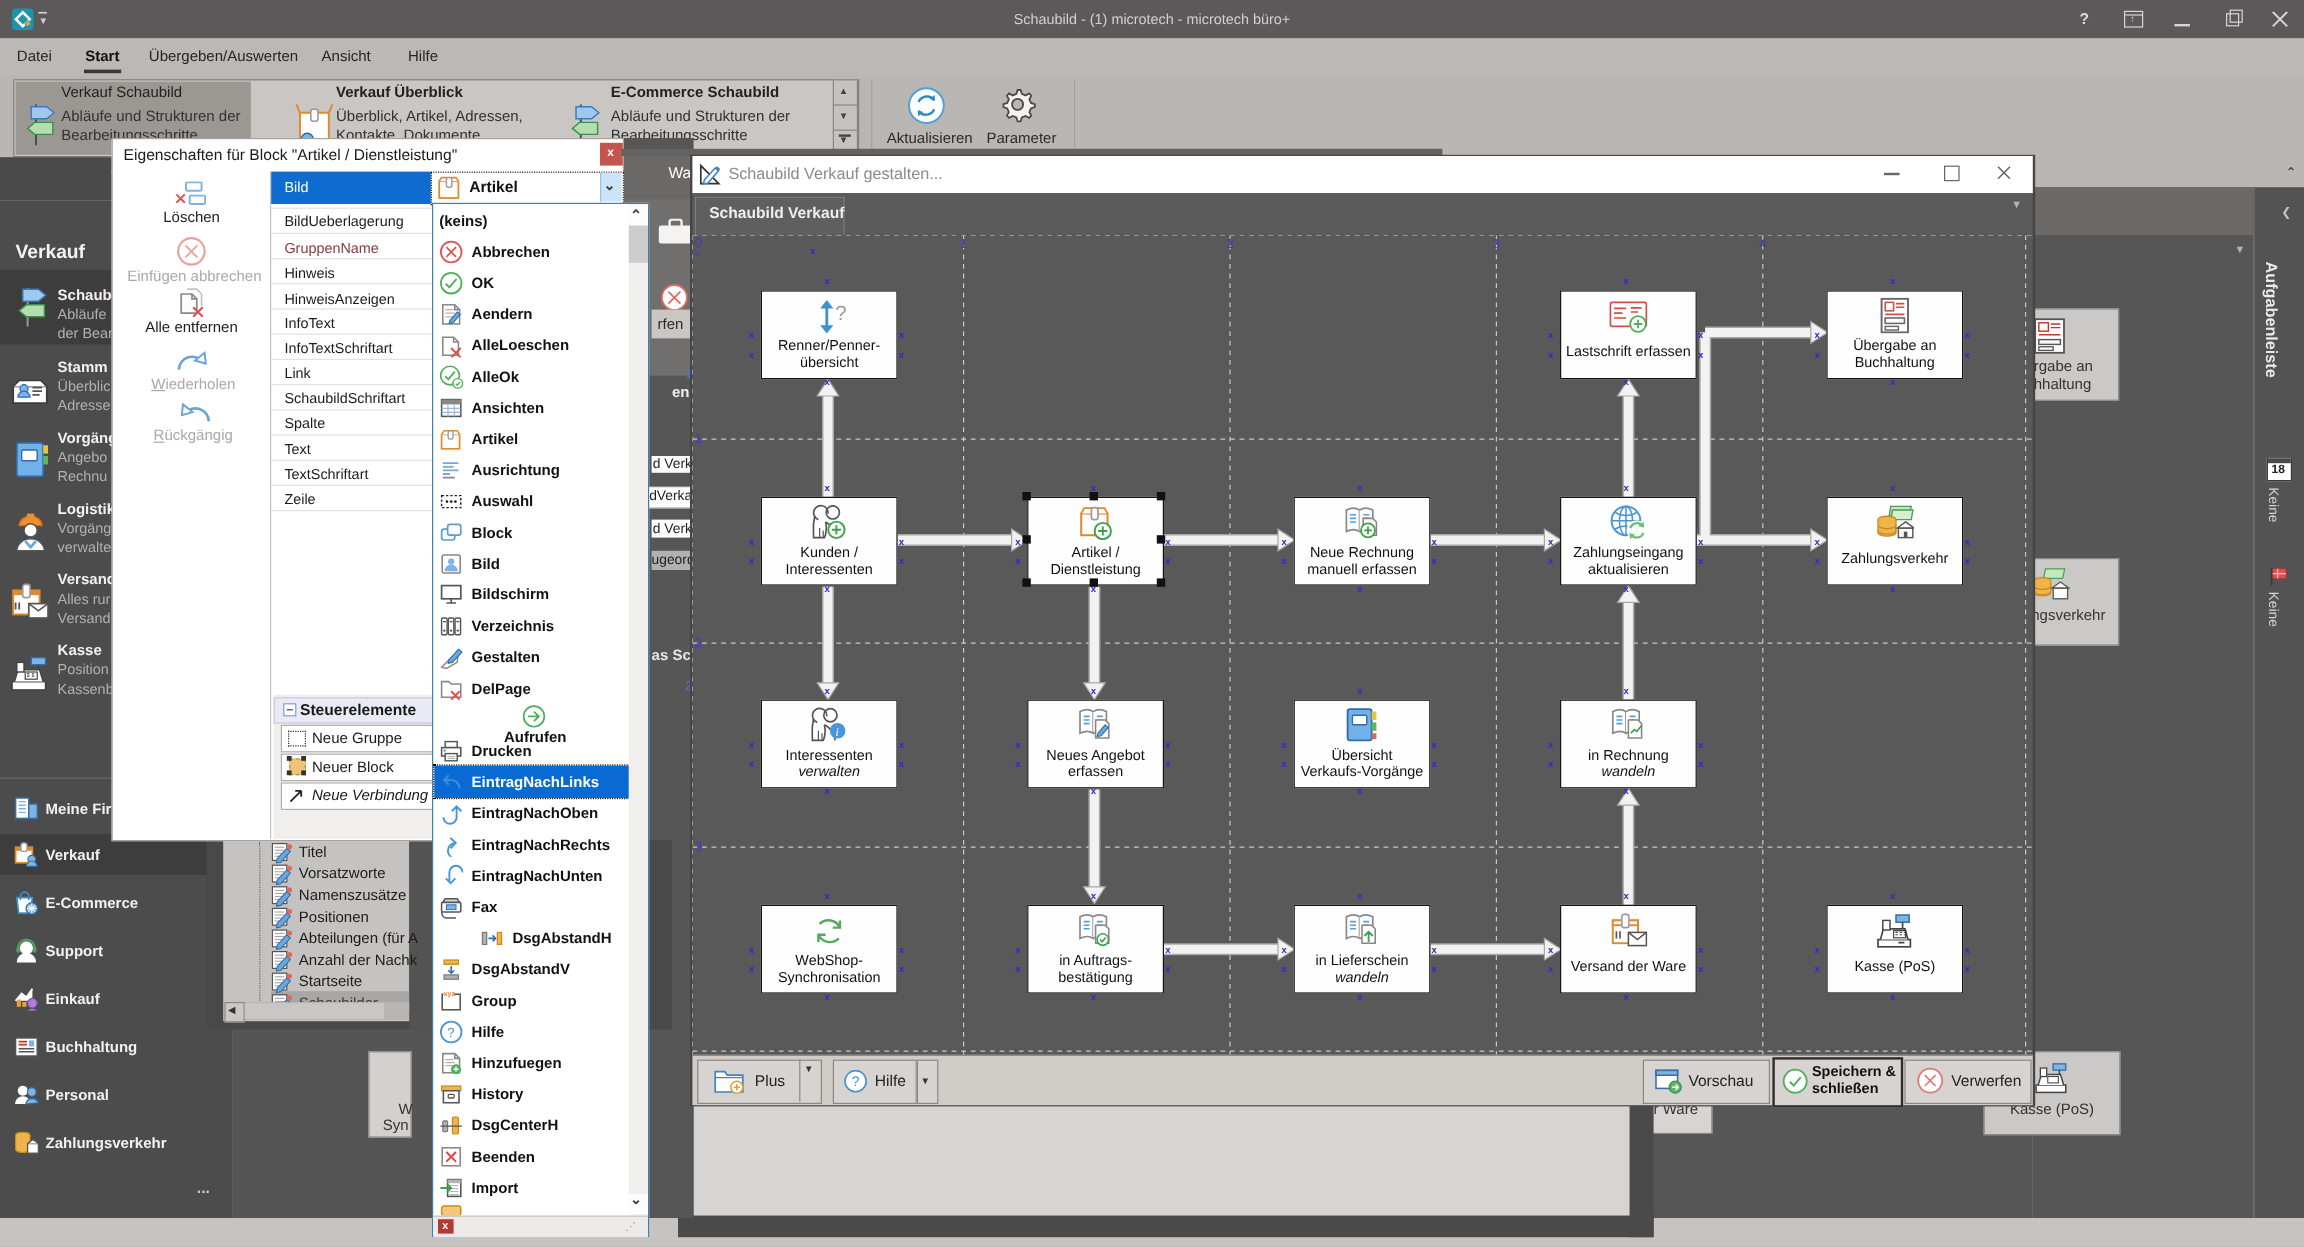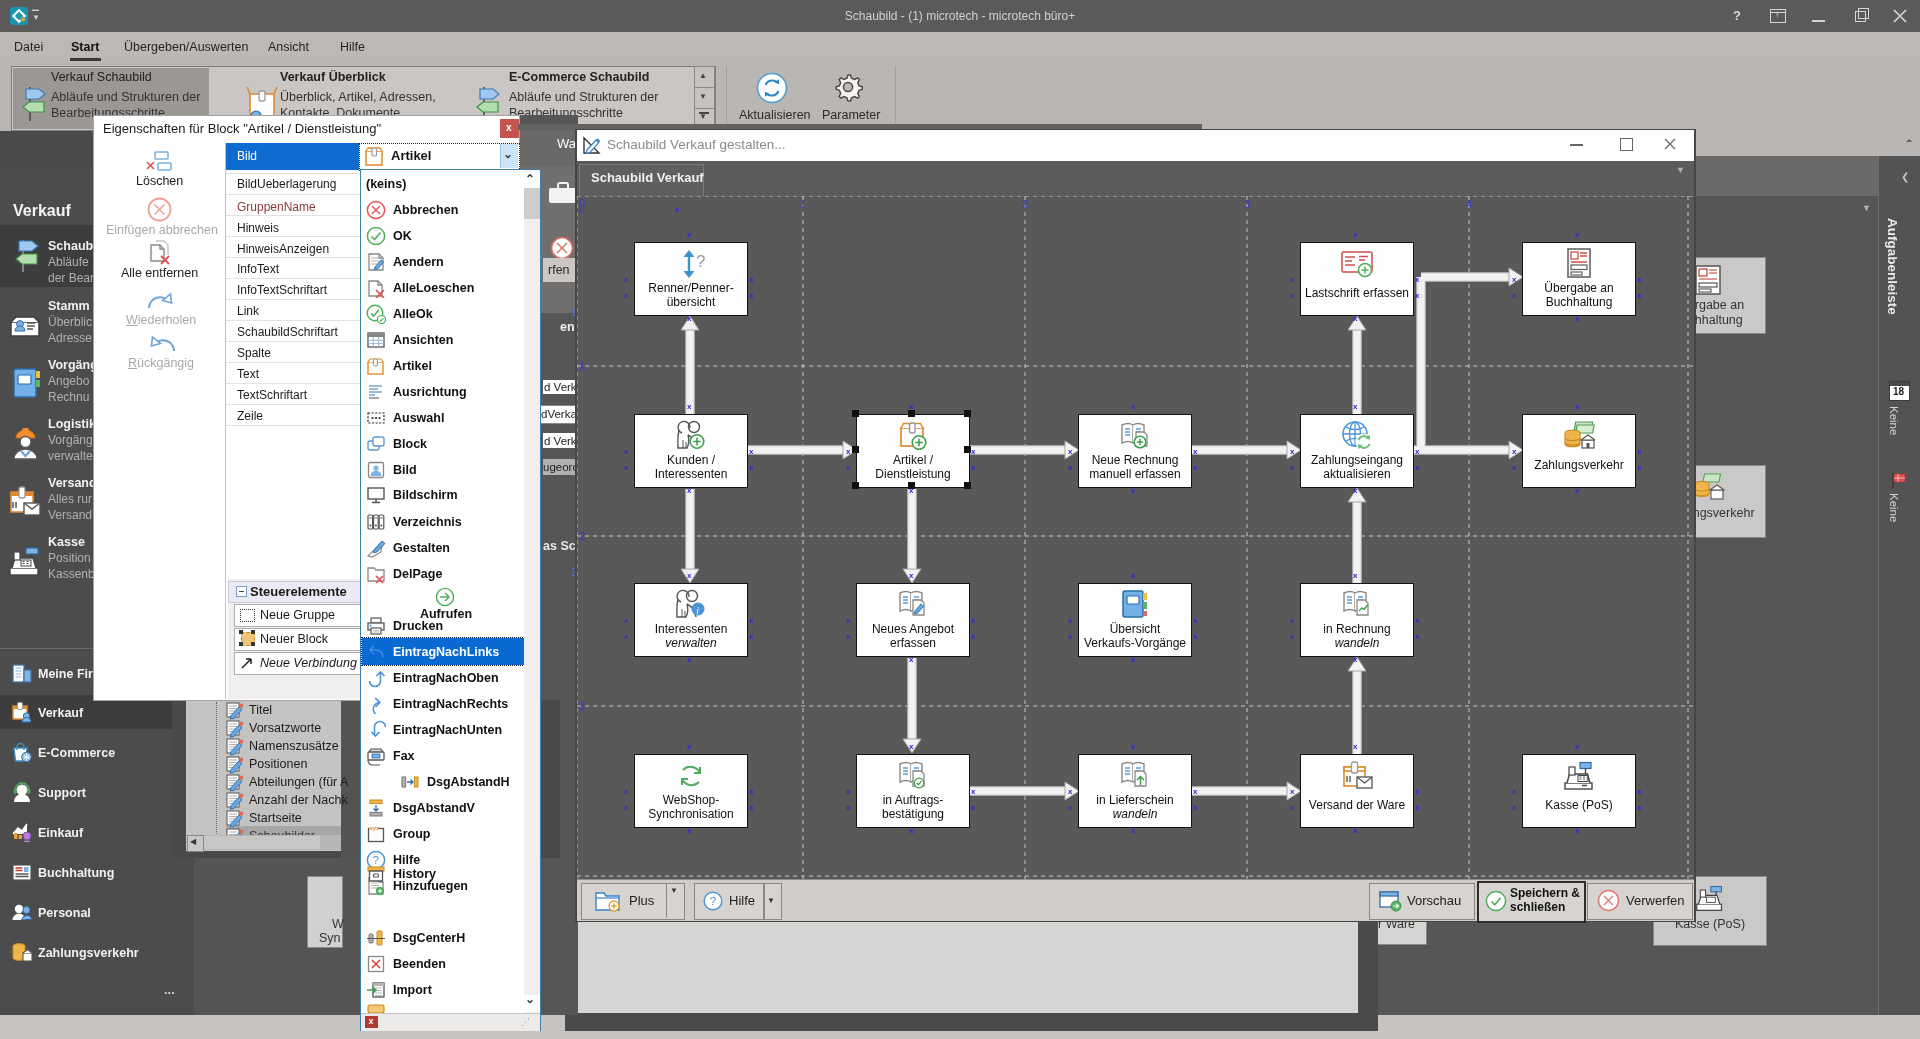--- a/index.html
+++ b/index.html
@@ -684,21 +684,21 @@
  <div class="ditem" style="top:703px;">
       <svg class="ic" viewBox="0 0 20 20">
         <path d="M3 2 h10 l4 4 v12 H3 Z" fill="#fff" stroke="#8a8886" stroke-width="1.3"></path>
         <path d="M13 2 v4 h4" fill="none" stroke="#8a8886" stroke-width="1.3"></path>
         <path d="M5 7 h7 M5 9.5 h8 M5 12 h8" stroke="#b5b3b1" stroke-width="1"></path>
         <circle cx="14" cy="15" r="4.2" fill="#4eaf5a"></circle>
         <path d="M11.8 15 h4.4 M14 12.8 v4.4" stroke="#fff" stroke-width="1.2"></path>
       </svg>
       <span class="dt">Hinzufuegen</span>
     </div>
- <div class="ditem" style="top:691px;text-align:center;">
+ <div class="ditem" style="top:729px;text-align:center;">
       <svg class="ic" viewBox="0 0 20 20">
         <rect x="2" y="3" width="16" height="4" fill="#f0b54a" stroke="#c98a1e" stroke-width="1"></rect>
         <path d="M3.5 7 h13 v10 h-13 Z" fill="#fff" stroke="#555" stroke-width="1.3"></path>
         <rect x="7.5" y="10" width="5" height="3" rx="1" fill="#fff" stroke="#555" stroke-width="1.1"></rect>
       </svg>
       <span class="dt">History</span>
     </div>
  <div class="ditem" style="top:755px;">
       <svg class="ic" viewBox="0 0 20 20">
         <rect x="3" y="6" width="4" height="9" rx="1" fill="#b3b1af" stroke="#777" stroke-width="1"></rect>

